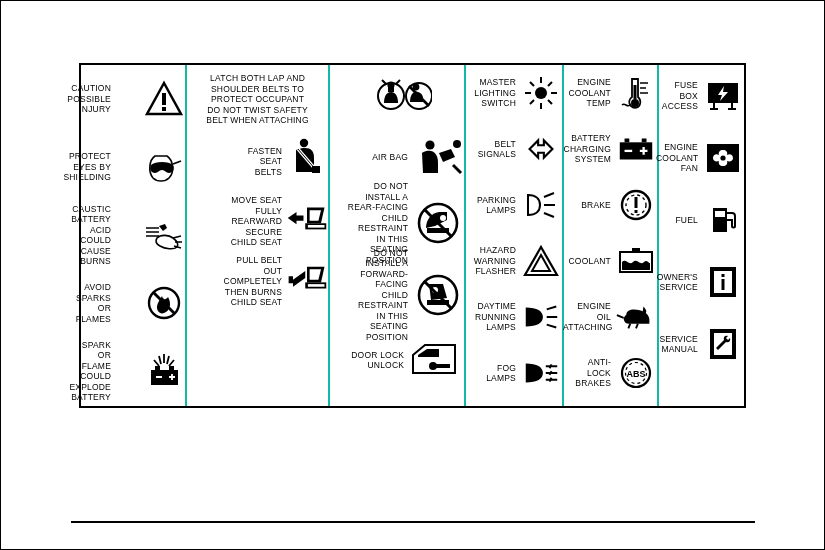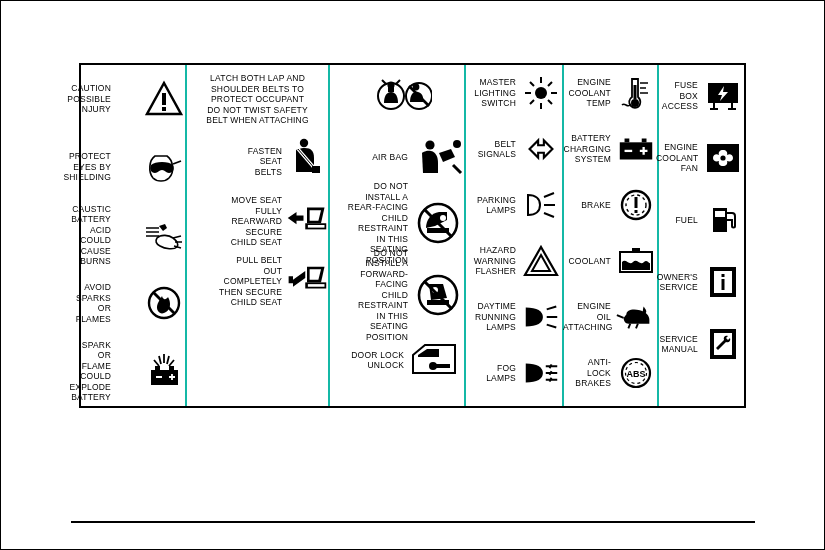--- a/index.html
+++ b/index.html
@@ -233,21 +233,21 @@
             <path d="M27 11 L40 11 L37 23 L27 23 Z" fill="#fff"></path>
             <path d="M25 28 L44 28 L44 31 L25 31 Z" fill="#fff"></path>
           </svg>
         </div>
       </div>
 
       <div class="row">
         <div class="lbl">PULL BELT
 OUT
 COMPLETELY
-THEN SECURE
+THEN BURNS
 CHILD SEAT</div>
         <div class="ico">
           <svg width="48" height="40" viewBox="0 0 48 40">
             <path d="M24 7 L44 7 L40 25 L24 25 Z" fill="#000"></path>
             <path d="M22 25 L46 25 L46 32 L22 32 Z" fill="#000"></path>
             <path d="M27 10 L40 10 L37 22 L27 22 Z" fill="#fff"></path>
             <path d="M25 27 L44 27 L44 30 L25 30 Z" fill="#fff"></path>
             <path d="M22 12 L8 22 L8 18 L3 18 L3 26 L8 26 L8 30 L22 20" fill="#000"></path>
           </svg>
         </div>

